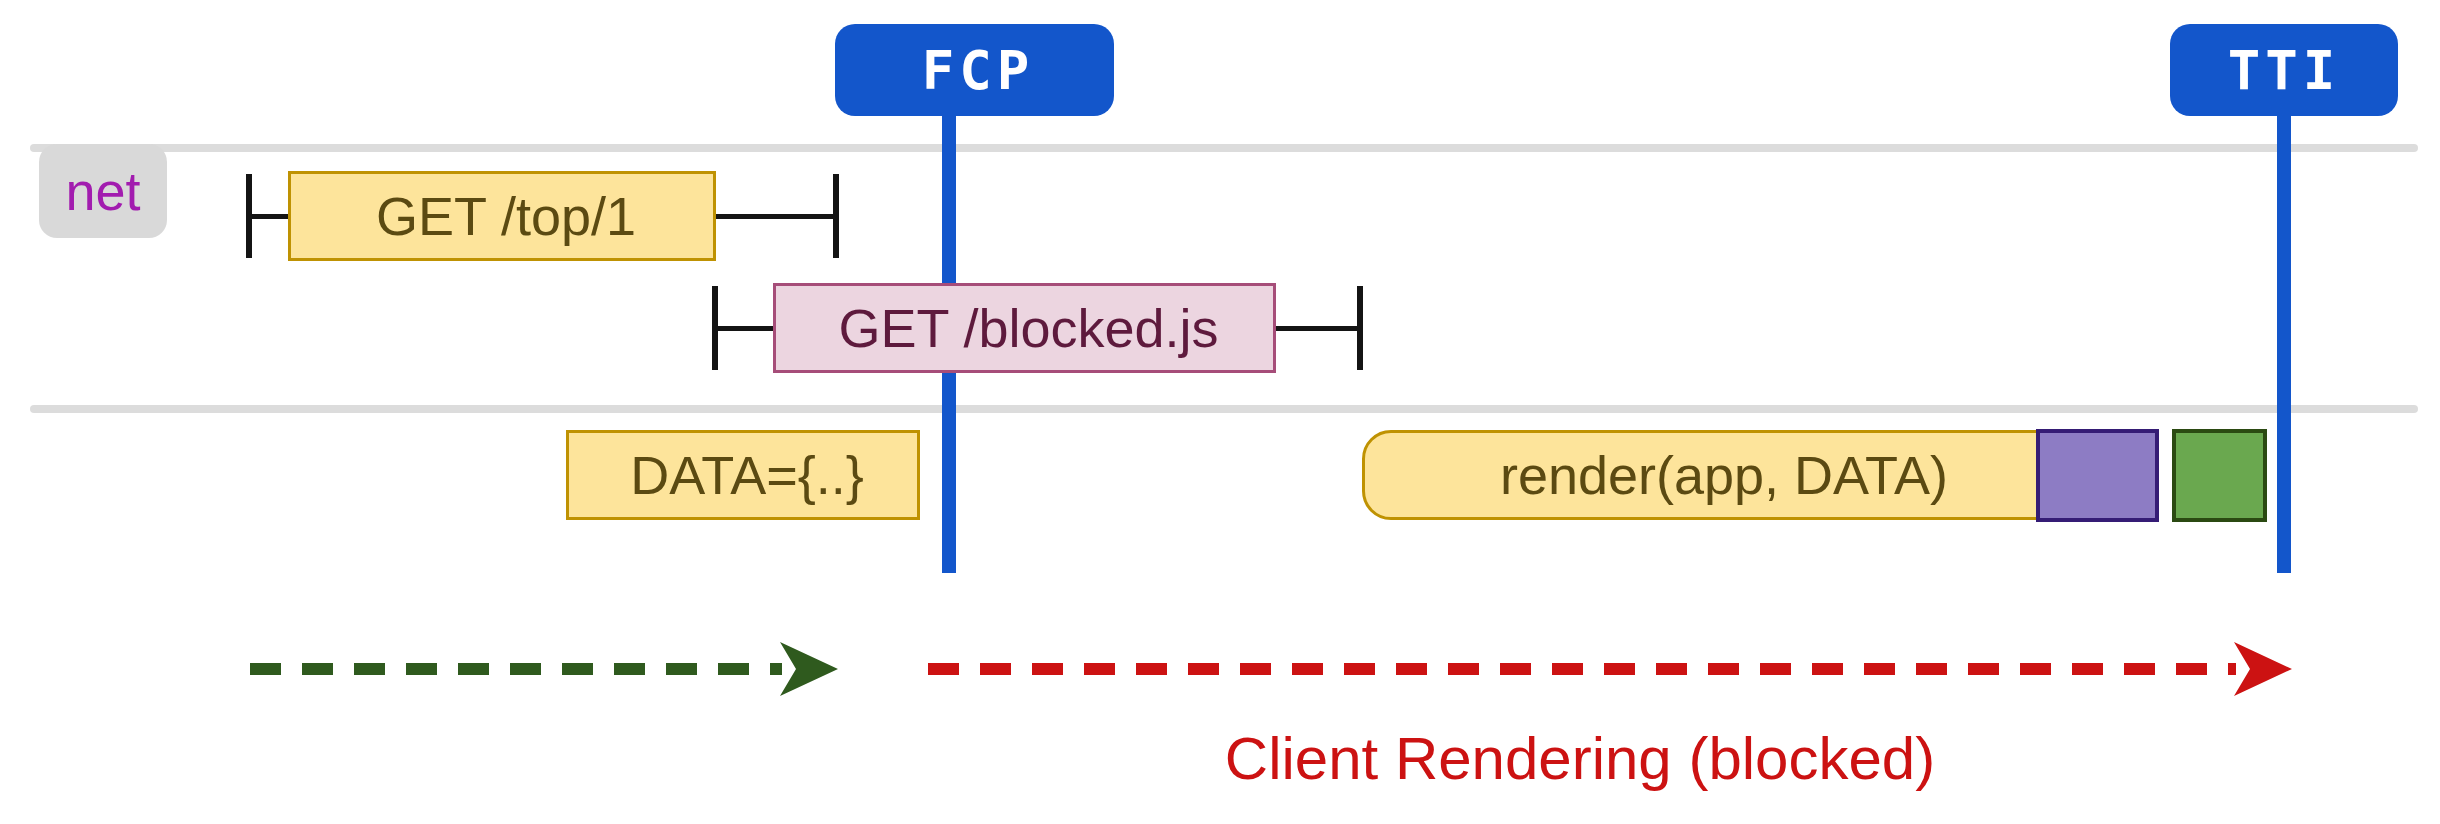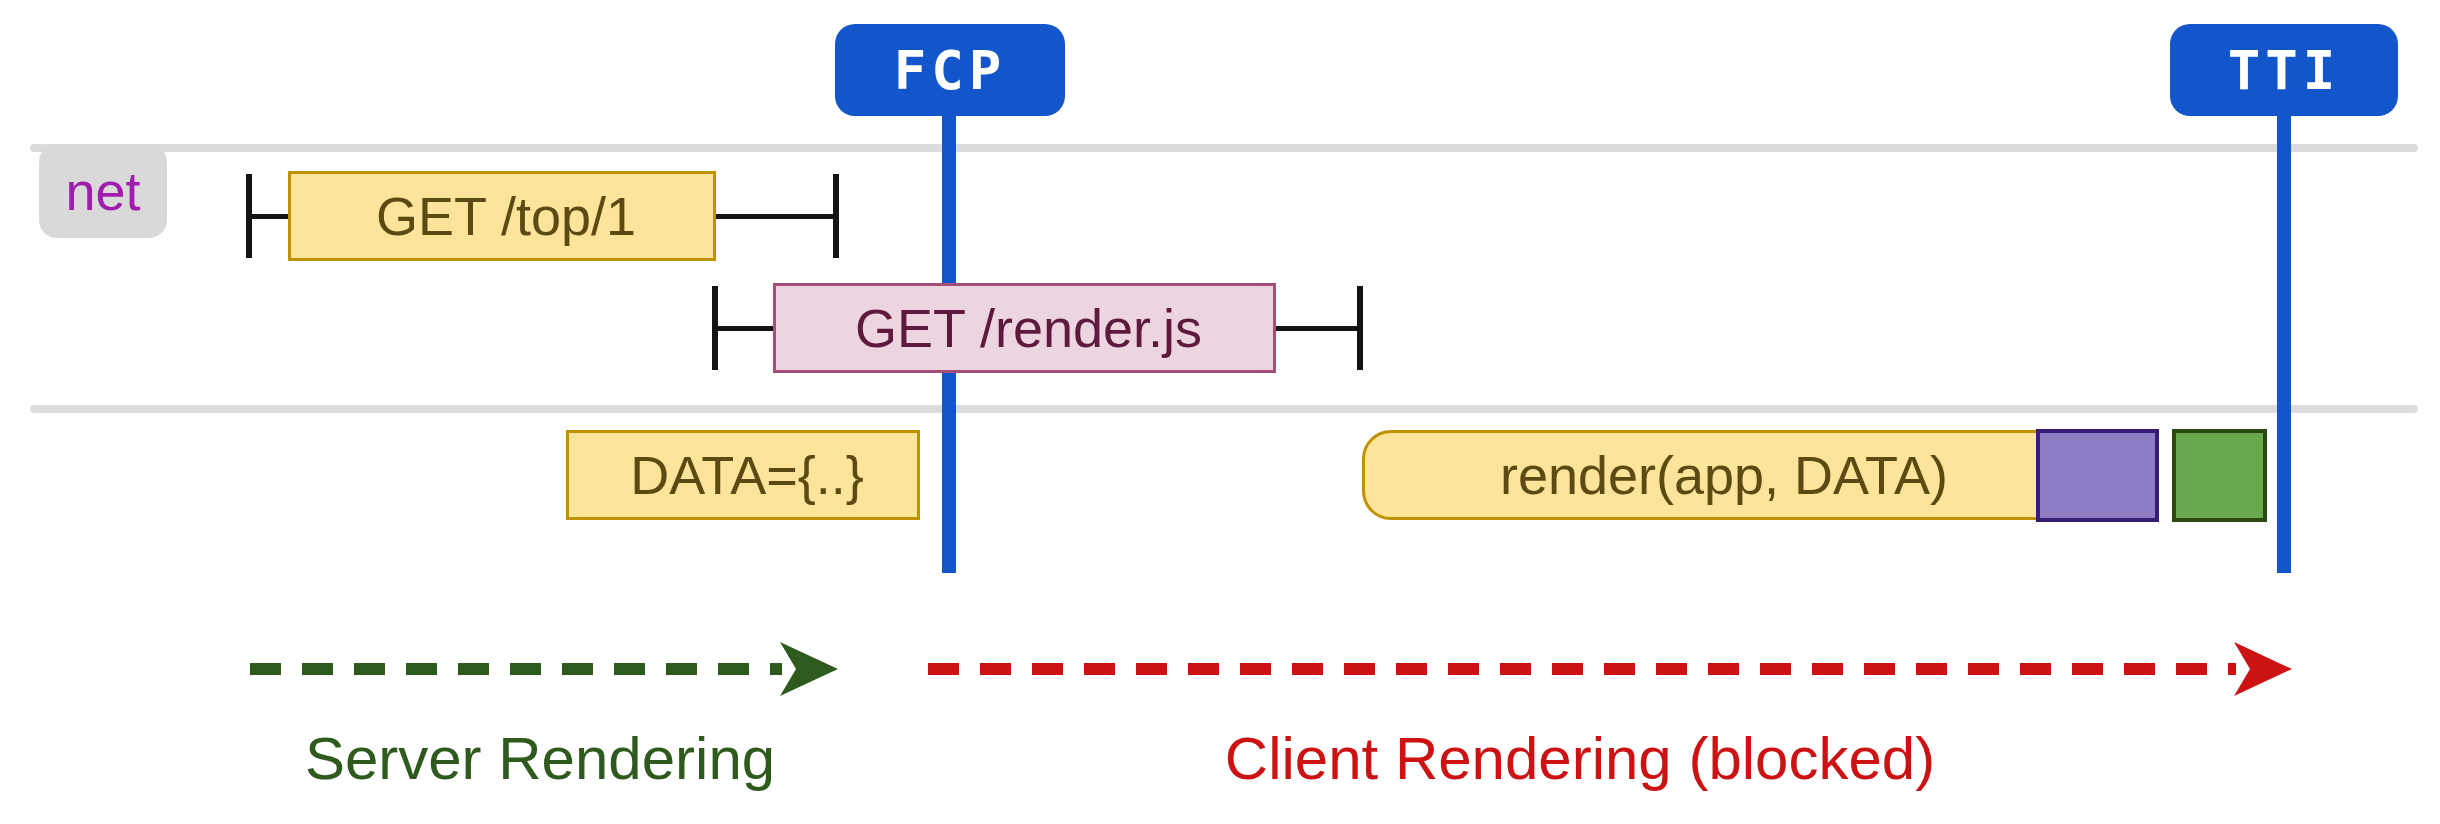--- a/index.html
+++ b/index.html
@@ -51,55 +51,54 @@
   <div class="lane-line" style="top:144px;"></div>
   <div class="lane-line" style="top:405px;"></div>
 
   <div class="lane-tab" style="top:144px;height:94px;">
     <span>net</span>
   </div>
 
   <div class="stem" style="left:942px;"></div>
   <div class="stem" style="left:2277px;"></div>
 
-  <div class="badge" style="left:835px;width:230px;">
+  <div class="badge" style="left:835px;width:272px;padding-left:7px;">
     <span>FCP</span>
   </div>
   <div class="badge" style="left:2170px;width:228px;">
     <span>TTI</span>
   </div>
 
   <div class="tick" style="left:246px;top:174px;"></div>
   <div class="conn" style="left:250px;top:214px;width:42px;"></div>
   <div class="evt yellow" style="left:288px;top:171px;width:428px;">
     <span>GET /top/1</span>
   </div>
   <div class="conn" style="left:714px;top:214px;width:122px;"></div>
   <div class="tick" style="left:833px;top:174px;"></div>
 
   <div class="tick" style="left:712px;top:286px;"></div>
   <div class="conn" style="left:716px;top:326px;width:60px;"></div>
   <div class="evt pink" style="left:773px;top:283px;width:503px;">
-    <span>GET /render.js</span>
+    <span>GET /blocked.js</span>
   </div>
   <div class="conn" style="left:1274px;top:326px;width:86px;"></div>
   <div class="tick" style="left:1357px;top:286px;"></div>
 
   <div class="evt yellow" style="left:566px;top:430px;width:354px;text-align:right;">
     <span>DATA={..}</span>
   </div>
   <div class="evt yellow" style="left:1362px;top:430px;width:716px;border-radius:29px;">
     <span>render(app, DATA)</span>
   </div>
   <div class="evt purple" style="left:2036px;top:429px;width:123px;height:93px;"></div>
   <div class="evt green" style="left:2172px;top:429px;width:95px;height:93px;"></div>
 
   <svg id="phase-arrows" viewBox="0 0 2440 824" xmlns="http://www.w3.org/2000/svg" aria-hidden="true">
     <line x1="250" y1="669" x2="782" y2="669" stroke="#2f5a1e" stroke-width="12" stroke-dasharray="31 21"></line>
     <polygon points="838,669 780,642 796,669 780,696" fill="#2f5a1e"></polygon>
     <line x1="928" y1="669" x2="2236" y2="669" stroke="#cc1212" stroke-width="12" stroke-dasharray="31 21"></line>
     <polygon points="2292,669 2234,642 2250,669 2234,696" fill="#cc1212"></polygon>
   </svg>
 
-  <div class="phase-label server">Server Rendering</div>
   <div class="phase-label client">Client Rendering (blocked)</div>
 
 </div>
 
 </body></html>

